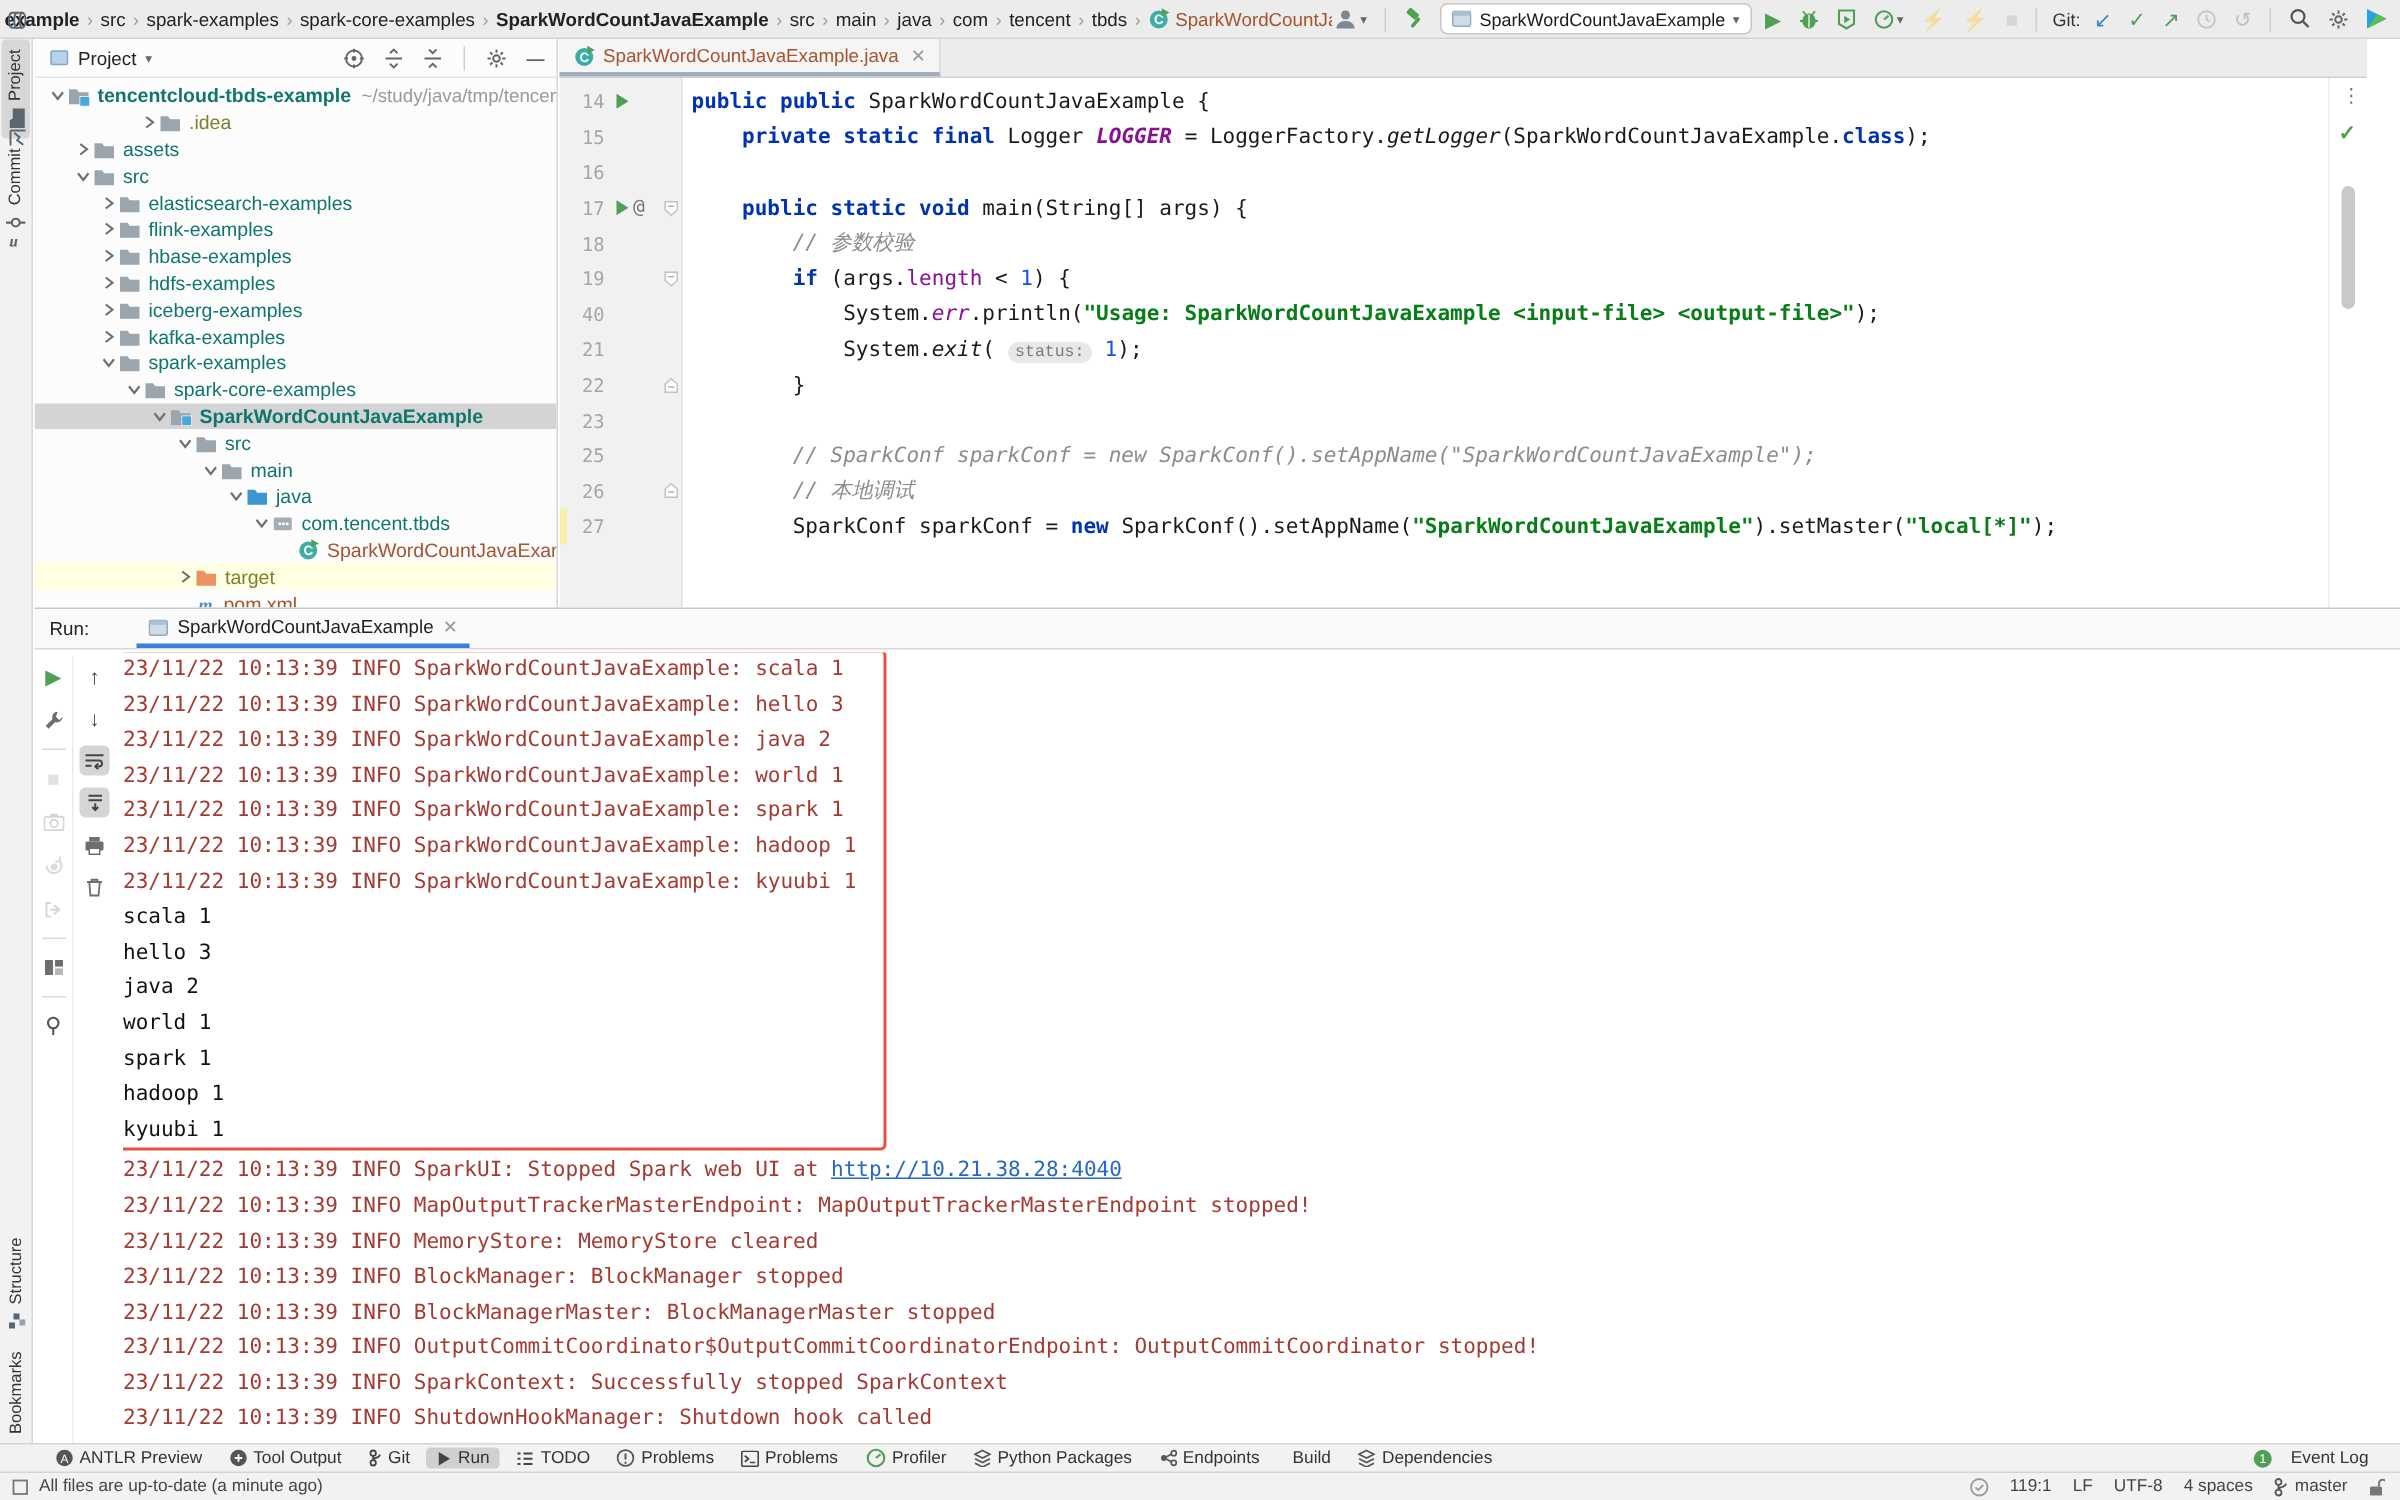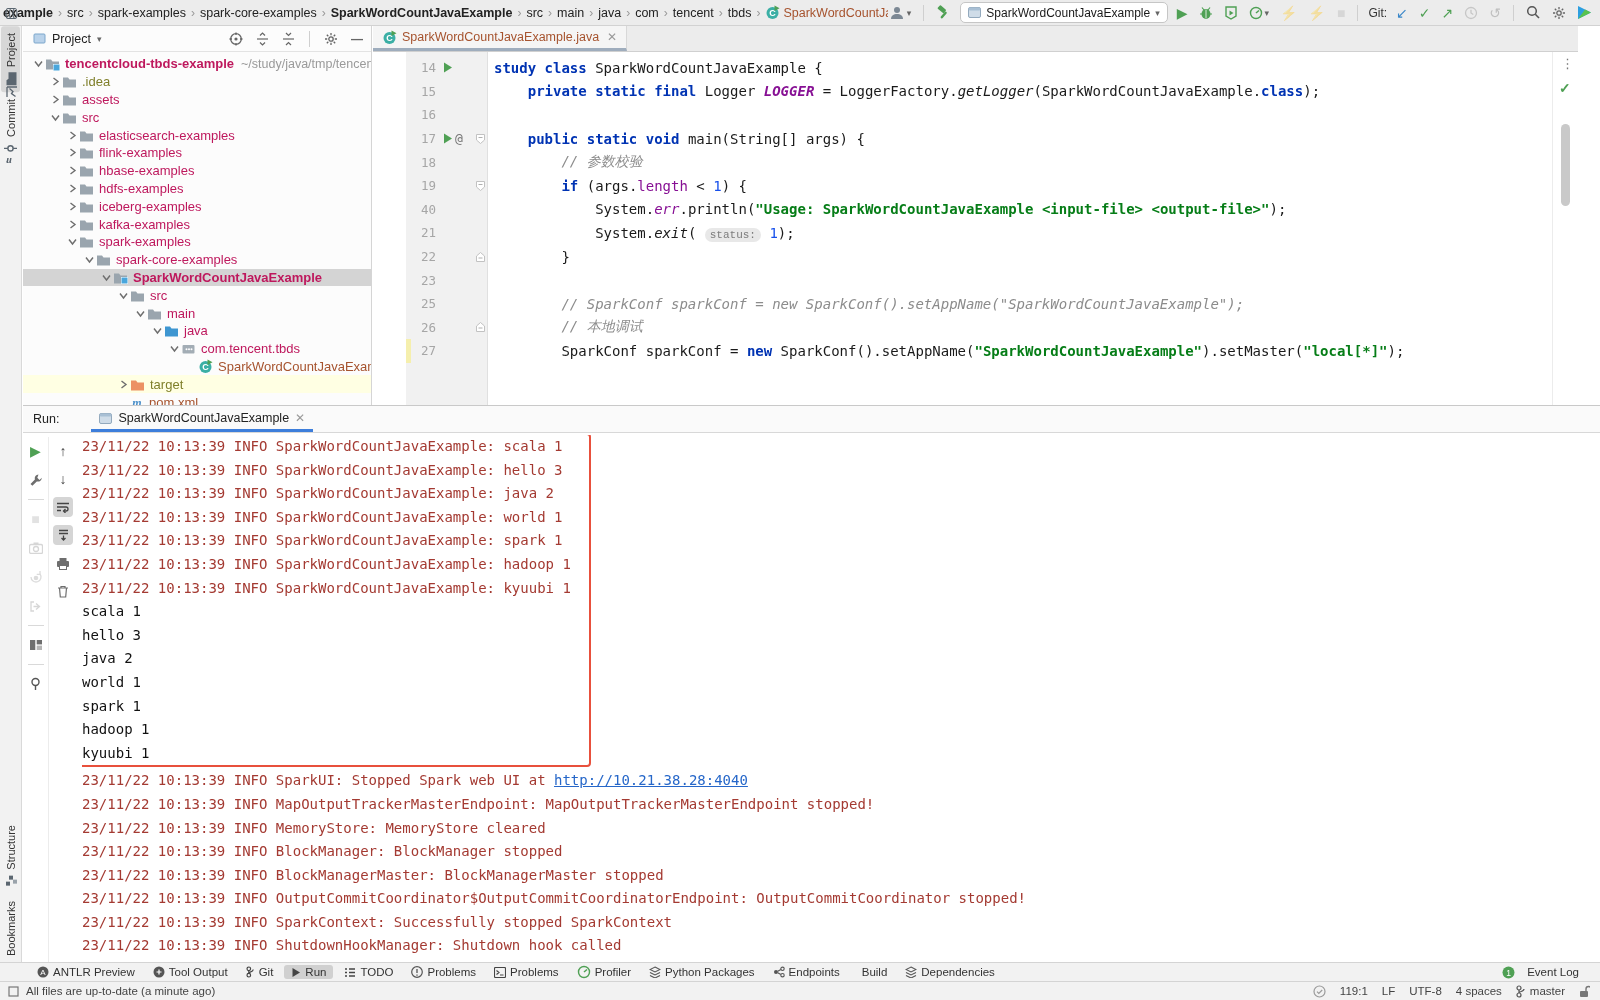--- a/index.html
+++ b/index.html
@@ -38,34 +38,34 @@
   .stripe-spacer { flex:1; }
 
   
   #project-panel { position:absolute; left:23px; top:26px; width:349px; height:379px; background:#fcfcfc; border-right:1px solid #d5d5d5; overflow:hidden; }
   #pp-header { height:26px; display:flex; align-items:center; padding:0 6px 0 10px; border-bottom:1px solid #e3e3e3; }
   #pp-title { display:flex; align-items:center; gap:6px; font-size:12.5px; color:#222; }
   #pp-actions { margin-left:auto; display:flex; align-items:center; gap:9px; color:#666; }
   #tree { position:relative; padding-top:3px; font-size:13px; }
   .trow { position:relative; height:17.8px; display:flex; align-items:center; white-space:nowrap; }
   .trow .arr { width:14px; display:inline-flex; justify-content:center; flex-shrink:0; }
-  .trow .lbl { margin-left:5px; color:#be185d; }
+  .trow .lbl { margin-left:5px; color:#0f766e; }
   .trow .lbl.b { font-weight:bold; }
   .trow .lbl.red { color:var(--file-red); }
   .trow .lbl.olive { color:#7f7f2a; }
   .trow .suffix { color:#9a9a9a; margin-left:7px; font-size:12.5px; }
   .trow.selected { background:var(--selected-row); }
   .trow.yellow { background:var(--excluded-row); }
 
   
   #editor { position:absolute; left:373px; top:26px; width:1205px; height:379px; background:#fff; }
   #etabbar { height:26px; background:#ececec; border-bottom:1px solid #d0d0d0; display:flex; align-items:flex-end; }
   #etab { display:flex; align-items:center; gap:5px; height:25px; padding:0 9px; background:#f5f5f5; border-right:1px solid #d8d8d8; border-bottom:3px solid #9fadbd; font-size:12.5px; color:var(--file-red); }
   #etab .close { color:#999; font-size:12px; margin-left:3px; }
-  #code { position:relative; padding-top:4px; height:353px; overflow:hidden; font-family:"DejaVu Sans Mono", monospace; font-size:14px;margin-left:33px; }
+  #code { position:relative; padding-top:4px; height:353px; overflow:hidden; font-family:"DejaVu Sans Mono", monospace; font-size:14px; }
   #gutter-bg { position:absolute; left:0; top:0; width:82px; height:100%; background:#f1f1f1; border-right:1px solid #e0e0e0; }
   .cl { position:relative; height:23.6px; display:flex; align-items:center; white-space:pre; }
   .cl .ln { width:30px; text-align:right; color:#a6a6a6; font-size:12.5px; flex-shrink:0; font-family:"DejaVu Sans Mono", monospace; }
   .cl .gut { width:36px; display:flex; align-items:center; justify-content:flex-start; gap:2px; padding-left:7px; flex-shrink:0; }
   .cl .fold { width:16px; display:flex; align-items:center; justify-content:center; flex-shrink:0; color:#bdbdbd; }
   .cl .src { padding-left:6px; }
   .cl.mod::before { content:''; position:absolute; left:0; top:0; width:5px; height:100%; background:#f5efad; }
   .tk-kw { color:var(--keyword-blue); font-weight:bold; }
   .tk-s { color:var(--string-green); font-weight:bold; }
   .tk-c { color:#8c8c8c; font-style:italic; }
@@ -387,21 +387,21 @@
           <svg width="15" height="13">
             <path d="M1 2.5h5l1.5 2H14v8H1z" fill="#9aa5ae"></path>
           </svg>
           <svg width="7" height="7" style="margin-left:-7px;margin-top:7px">
             <rect width="7" height="7" fill="#49a6dc" stroke="#fff"></rect>
           </svg>
         </span>
         <span class="lbl b">tencentcloud-tbds-example</span>
         <span class="suffix">~/study/java/tmp/tencentclo</span>
       </div>
-      <div class="trow" style="padding-left: 25px;">
+      <div class="trow" style="padding-left: 25px; margin-left: 44px;">
         <span class="arr">
           <svg width="9" height="9">
             <path d="M2.5 1l4.5 3.5L2.5 8" stroke="#6e6e6e" stroke-width="1.4" fill="none"></path>
           </svg>
         </span>
         <span class="ic ">
           <svg width="15" height="13">
             <path d="M1 2.5h5l1.5 2H14v8H1z" fill="#9aa5ae"></path>
           </svg>
         </span>
@@ -655,21 +655,21 @@
           </svg>
         </span>
       <span>SparkWordCountJavaExample.java</span>
       <span class="close">✕</span>
     </div>
   </div>
   <div id="code">
     <div id="gutter-bg"></div>
   <div class="cl"><span class="ln">14</span><span class="gut"><span class="ic"><svg width="10" height="11">
               <path d="M1 0.5l8 5-8 5z" fill="#4fa054"></path>
-            </svg></span></span><span class="fold"></span><span class="src"><span class="tk-kw">study class </span><span>SparkWordCountJavaExample {</span></span></div>
+            </svg></span></span><span class="fold"></span><span class="src"><span class="tk-kw">public public </span><span>SparkWordCountJavaExample {</span></span></div>
       <div class="cl"><span class="ln">15</span><span class="gut"></span><span class="fold"></span><span class="src"><span>    </span><span class="tk-kw">private static final </span><span>Logger </span><span class="tk-sfb">LOGGER</span><span> = LoggerFactory.</span><span class="tk-mi">getLogger</span><span>(SparkWordCountJavaExample.</span><span class="tk-kw">class</span><span>);</span></span></div>
       <div class="cl"><span class="ln">16</span><span class="gut"></span><span class="fold"></span><span class="src"></span></div>
       <div class="cl"><span class="ln">17</span><span class="gut"><span class="ic"><svg width="10" height="11">
               <path d="M1 0.5l8 5-8 5z" fill="#4fa054"></path>
             </svg></span><span style="color:#777;font-size:13px">@</span></span><span class="fold"><span class="ic "><svg width="11" height="12">
               <path d="M1.5 1.5h8v5.5l-4 3.5-4-3.5z" fill="#fff" stroke="#c2c2c2"></path>
               <path d="M3.5 4.5h4" stroke="#b0b0b0"></path>
             </svg></span></span><span class="src"><span>    </span><span class="tk-kw">public static void </span><span>main(String[] args) {</span></span></div>
       <div class="cl"><span class="ln">18</span><span class="gut"></span><span class="fold"></span><span class="src"><span class="tk-c">        // 参数校验</span></span></div>
       <div class="cl"><span class="ln">19</span><span class="gut"></span><span class="fold"><span class="ic "><svg width="11" height="12">

